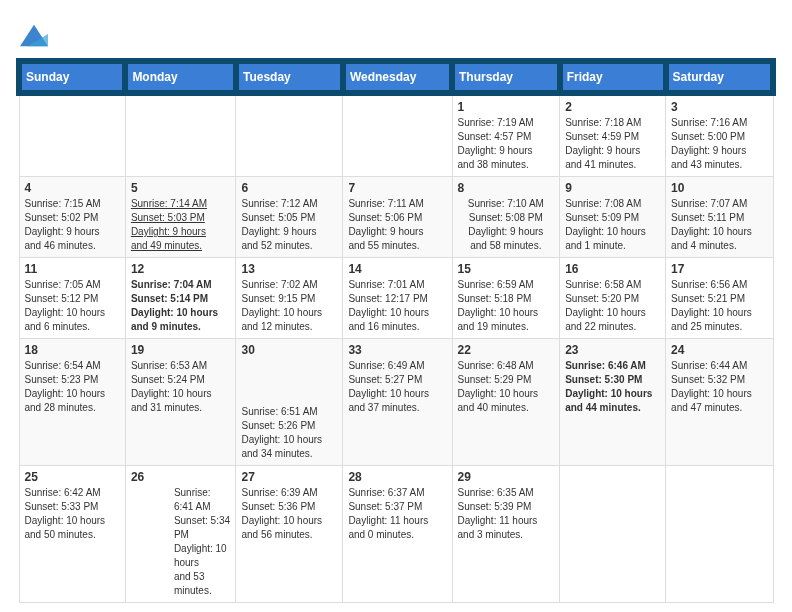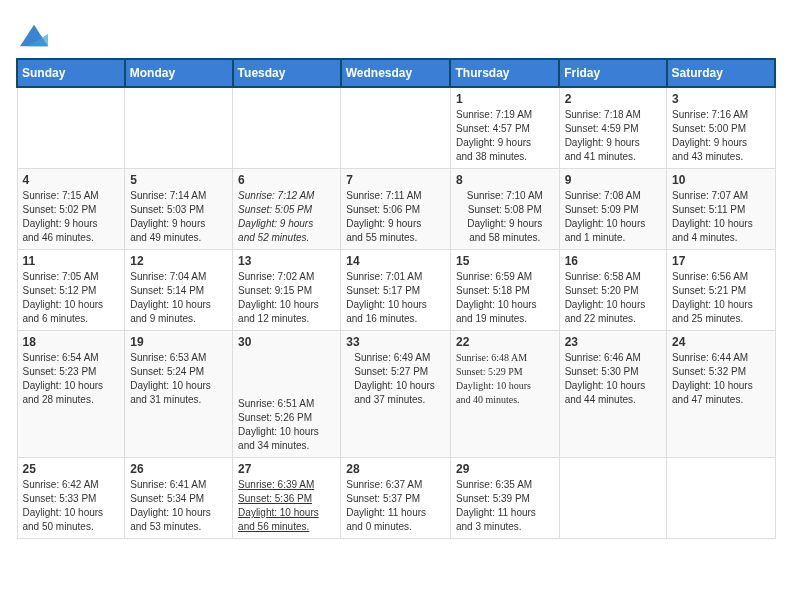--- a/index.html
+++ b/index.html
@@ -53,21 +53,21 @@
       border-collapse: collapse;
       border: 1px solid #ccc;
     }
     .calendar th {
       background-color: #3a7fd5;
       color: #fff;
       font-size: 12px;
       font-weight: bold;
       padding: 6px 4px;
       text-align: left;
-      border: 2px solid #0c4a6e;
+      border: 6px solid #0c4a6e;
     }
     .calendar td {
       vertical-align: top;
       border: 1px solid #ddd;
       padding: 4px 5px;
       font-size: 10px;
       color: #333;
       min-height: 80px;
       width: 113px;
       background: #fff;
@@ -154,28 +154,28 @@
       <tr>
         <td>
           <span class="day-number">4</span>
           <div class="day-info" style="white-space: pre-line;">Sunrise: 7:15 AM
 Sunset: 5:02 PM
 Daylight: 9 hours
 and 46 minutes.</div>
         </td>
         <td>
           <span class="day-number">5</span>
-          <div class="day-info" style="white-space: pre-line;">Sunrise: 7:14 AM
+          <div class="day-info" style="white-space: pre-line; text-decoration: underline;">Sunrise: 7:14 AM
 Sunset: 5:03 PM
 Daylight: 9 hours
 and 49 minutes.</div>
         </td>
         <td>
           <span class="day-number">6</span>
-          <div class="day-info" style="white-space: pre-line; font-style: italic;">Sunrise: 7:12 AM
+          <div class="day-info" style="white-space: pre-line;">Sunrise: 7:12 AM
 Sunset: 5:05 PM
 Daylight: 9 hours
 and 52 minutes.</div>
         </td>
         <td>
           <span class="day-number">7</span>
           <div class="day-info" style="white-space: pre-line;">Sunrise: 7:11 AM
 Sunset: 5:06 PM
 Daylight: 9 hours
 and 55 minutes.</div>
@@ -205,36 +205,36 @@
       <tr>
         <td>
           <span class="day-number">11</span>
           <div class="day-info" style="white-space: pre-line;">Sunrise: 7:05 AM
 Sunset: 5:12 PM
 Daylight: 10 hours
 and 6 minutes.</div>
         </td>
         <td>
           <span class="day-number">12</span>
-          <div class="day-info" style="white-space: pre-line;">Sunrise: 7:04 AM
+          <div class="day-info" style="white-space: pre-line; font-weight: bold;">Sunrise: 7:04 AM
 Sunset: 5:14 PM
 Daylight: 10 hours
 and 9 minutes.</div>
         </td>
         <td>
           <span class="day-number">13</span>
           <div class="day-info" style="white-space: pre-line;">Sunrise: 7:02 AM
 Sunset: 9:15 PM
 Daylight: 10 hours
 and 12 minutes.</div>
         </td>
         <td>
           <span class="day-number">14</span>
           <div class="day-info" style="white-space: pre-line;">Sunrise: 7:01 AM
-Sunset: 5:17 PM
+Sunset: 12:17 PM
 Daylight: 10 hours
 and 16 minutes.</div>
         </td>
         <td>
           <span class="day-number">15</span>
           <div class="day-info" style="white-space: pre-line;">Sunrise: 6:59 AM
 Sunset: 5:18 PM
 Daylight: 10 hours
 and 19 minutes.</div>
         </td>
@@ -270,35 +270,35 @@
         </td>
         <td>
           <span class="day-number">30</span>
           <div class="day-info" style="white-space: pre-line; margin-top: 48px;">Sunrise: 6:51 AM
 Sunset: 5:26 PM
 Daylight: 10 hours
 and 34 minutes.</div>
         </td>
         <td>
           <span class="day-number">33</span>
-          <div class="day-info" style="white-space: pre-line; margin-left: 8px;">Sunrise: 6:49 AM
+          <div class="day-info" style="white-space: pre-line;">Sunrise: 6:49 AM
 Sunset: 5:27 PM
 Daylight: 10 hours
 and 37 minutes.</div>
         </td>
         <td>
           <span class="day-number">22</span>
-          <div class="day-info" style="white-space: pre-line; font-family: Liberation Serif, serif;">Sunrise: 6:48 AM
+          <div class="day-info" style="white-space: pre-line;">Sunrise: 6:48 AM
 Sunset: 5:29 PM
 Daylight: 10 hours
 and 40 minutes.</div>
         </td>
         <td>
           <span class="day-number">23</span>
-          <div class="day-info" style="white-space: pre-line;">Sunrise: 6:46 AM
+          <div class="day-info" style="white-space: pre-line; font-weight: bold;">Sunrise: 6:46 AM
 Sunset: 5:30 PM
 Daylight: 10 hours
 and 44 minutes.</div>
         </td>
         <td>
           <span class="day-number">24</span>
           <div class="day-info" style="white-space: pre-line;">Sunrise: 6:44 AM
 Sunset: 5:32 PM
 Daylight: 10 hours
 and 47 minutes.</div>
@@ -307,28 +307,28 @@
       <tr>
         <td>
           <span class="day-number">25</span>
           <div class="day-info" style="white-space: pre-line;">Sunrise: 6:42 AM
 Sunset: 5:33 PM
 Daylight: 10 hours
 and 50 minutes.</div>
         </td>
         <td>
           <span class="day-number">26</span>
-          <div class="day-info" style="white-space: pre-line;">Sunrise: 6:41 AM
+          <div class="day-info" style="white-space: pre-line; margin-left: 43px;">Sunrise: 6:41 AM
 Sunset: 5:34 PM
 Daylight: 10 hours
 and 53 minutes.</div>
         </td>
         <td>
           <span class="day-number">27</span>
-          <div class="day-info" style="white-space: pre-line; text-decoration: underline;">Sunrise: 6:39 AM
+          <div class="day-info" style="white-space: pre-line;">Sunrise: 6:39 AM
 Sunset: 5:36 PM
 Daylight: 10 hours
 and 56 minutes.</div>
         </td>
         <td>
           <span class="day-number">28</span>
           <div class="day-info" style="white-space: pre-line;">Sunrise: 6:37 AM
 Sunset: 5:37 PM
 Daylight: 11 hours
 and 0 minutes.</div>

